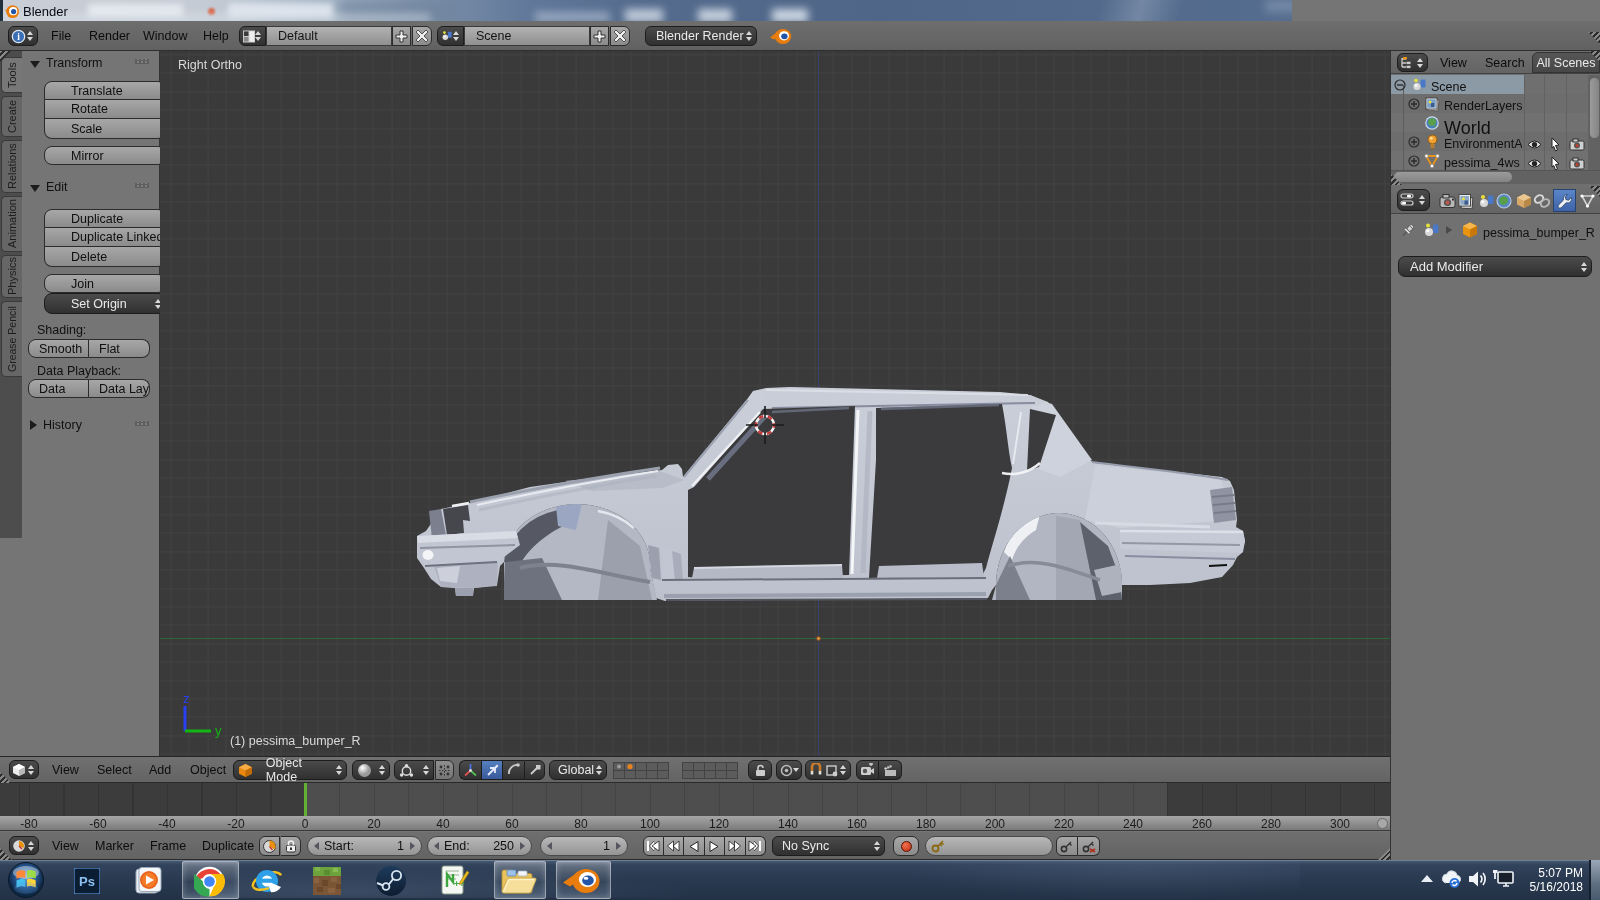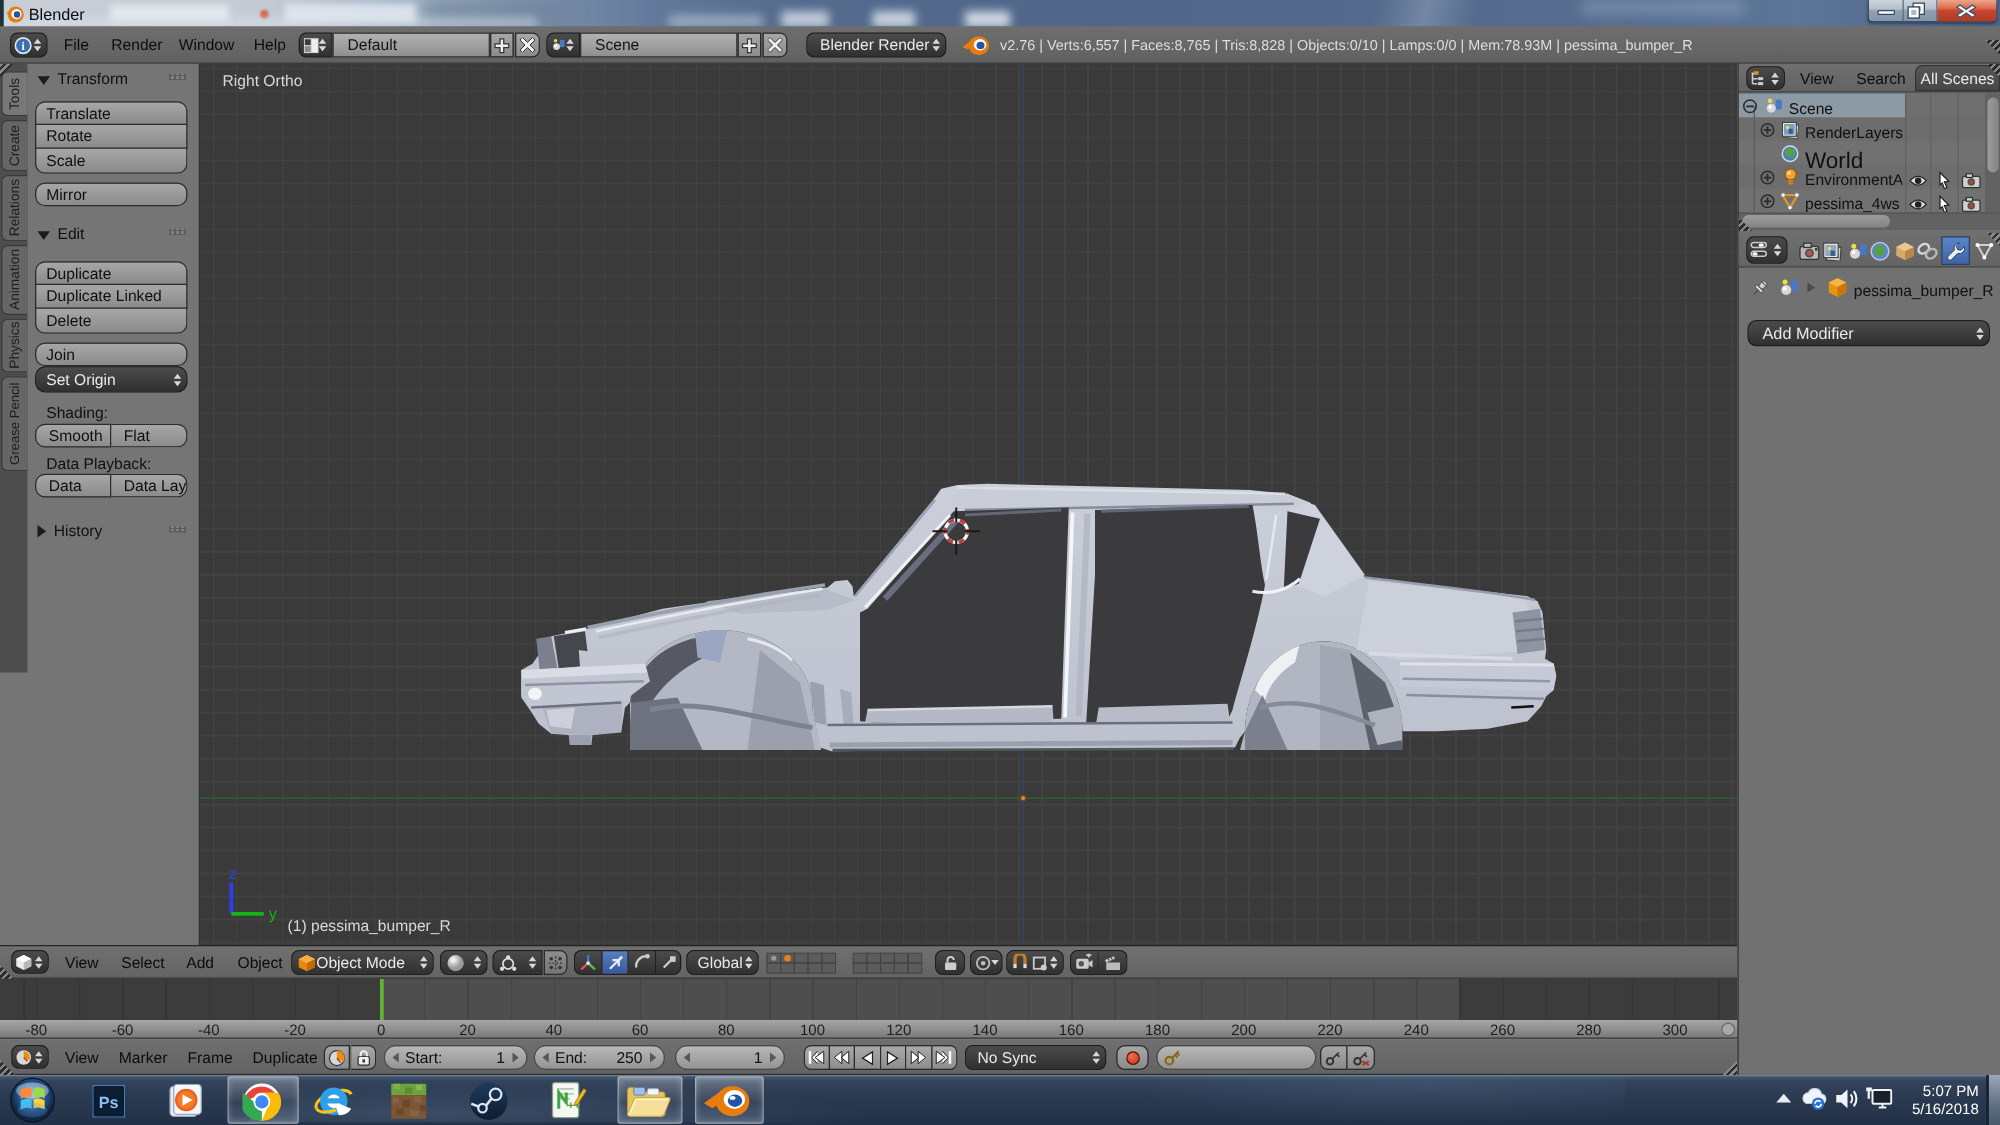--- a/index.html
+++ b/index.html
@@ -14,35 +14,35 @@
 .ud i{width:0;height:0;border-left:3.5px solid transparent;border-right:3.5px solid transparent;display:block}
 .ud .u{border-bottom:4px solid #d8d8d8}
 .ud .d{border-top:4px solid #d8d8d8}
 .hatch{background:repeating-linear-gradient(135deg,#888 0 2px,#2c2c2c 2px 4px)}
 .lbl{position:absolute;color:#101010;font-size:12.5px}
 .hdr{position:absolute;background:linear-gradient(#6f6f6f,#646464)}
 .tri-r{width:0;height:0;border-top:5px solid transparent;border-bottom:5px solid transparent;border-left:7px solid #1c1c1c;display:inline-block}
 .tri-d{width:0;height:0;border-left:5px solid transparent;border-right:5px solid transparent;border-top:7px solid #1c1c1c;display:inline-block}
 .grip{position:absolute;width:14px;height:5px;background:repeating-linear-gradient(90deg,#5e5e5e 0 2px,transparent 2px 4px),repeating-linear-gradient(0deg,#5e5e5e 0 1px,#808080 1px 3px)}
 .tab{left:1px;width:21px;background:#666;border:1px solid #3a3a3a;border-left:none;border-radius:0 5px 5px 0;color:#1d1d1d;font-size:11px;writing-mode:vertical-rl;transform:rotate(180deg);display:flex;align-items:center;justify-content:center}
-.tb{position:absolute;left:28px;width:122px;height:19px;padding-left:8px;font-size:12.5px}
+.tb{position:absolute;left:44px;width:122px;height:19px;padding-left:26px;font-size:12.5px}
 .sa{width:0;height:0;display:inline-block}
 .sa.l{border-top:4px solid transparent;border-bottom:4px solid transparent;border-right:5px solid #55555f;margin:0 5px 0 6px}
 .sa.r{border-top:4px solid transparent;border-bottom:4px solid transparent;border-left:5px solid #55555f;margin-right:6px}
 .rn{position:absolute;top:1px;color:#1c1c1c;font-size:12px;transform:translateX(-50%)}
 .pb{width:20.5px;height:20px;background:linear-gradient(#a9a9a9,#8d8d8d);border:1px solid #2c2c2c;border-left:none;display:flex;align-items:center;justify-content:center}
 .pb:first-child{border-left:1px solid #2c2c2c;border-radius:6px 0 0 6px}
 .pb:last-child{border-radius:0 6px 6px 0}
 .ptab{top:6px;width:19px;height:17px;display:flex;align-items:center;justify-content:center}
 .tbox{position:absolute;top:1px;height:38px;background:linear-gradient(rgba(255,255,255,.28),rgba(255,255,255,.10) 45%,rgba(255,255,255,.05) 55%,rgba(180,200,225,.25));border:1px solid rgba(255,255,255,.45);border-radius:2px;box-shadow:inset 0 0 6px rgba(255,255,255,.25)}
 </style></head>
 <body>
 <div id="stage">
 
-  <div class="abs" id="titlebar" style="left:0;top:0;width:1600px;height:22px;background:#fde047;overflow:hidden">
+  <div class="abs" id="titlebar" style="left:0;top:0;width:1292px;height:22px;background:#fde047;overflow:hidden">
     <div class="abs" style="left:0;top:0;width:1600px;height:22px;background:linear-gradient(90deg,#c9ced6 0%,#c4cbd4 13%,#9fb0c2 21%,#7b90aa 27%,#61789a 33%,#546b8d 40%,#4f6688 55%,#536a8c 70%,#556d8f 82%,#5d7697 90%,#4c638a 100%)"></div>
     <div class="abs" style="left:88px;top:4px;width:95px;height:13px;background:rgba(238,243,248,.75);filter:blur(3px)"></div>
     <div class="abs" style="left:228px;top:3px;width:105px;height:15px;background:rgba(228,234,242,.85);filter:blur(3px)"></div>
     <div class="abs" style="left:208px;top:8px;width:7px;height:7px;background:#d86040;border-radius:50%;filter:blur(1px)"></div>
     <div class="abs" style="left:340px;top:0;width:120px;height:22px;background:rgba(110,130,155,.6);filter:blur(5px)"></div>
     <div class="abs" style="left:0px;top:14px;width:430px;height:8px;background:rgba(225,232,240,.5);filter:blur(4px)"></div>
     <div class="abs" style="left:535px;top:12px;width:75px;height:10px;background:rgba(200,212,226,.55);filter:blur(4px)"></div>
     <div class="abs" style="left:625px;top:9px;width:38px;height:13px;background:rgba(238,244,250,.7);filter:blur(4px)"></div>
     <div class="abs" style="left:698px;top:9px;width:34px;height:13px;background:rgba(238,244,250,.75);filter:blur(4px)"></div>
     <div class="abs" style="left:772px;top:9px;width:36px;height:13px;background:rgba(238,244,250,.8);filter:blur(4px)"></div>
@@ -138,21 +138,20 @@
     <div class="dark abs" style="left:645px;top:5px;width:112px;height:20px;border-radius:6px;padding-left:10px">Blender Render<span class="ud">
           <i class="u"></i>
           <i class="d"></i>
         </span></div>
     <svg class="abs" style="left:770px;top:7px" width="22" height="17" viewBox="0 0 22 17">
         <ellipse cx="13" cy="8.5" rx="8.2" ry="7.6" fill="#e87d0d"></ellipse>
         <path d="M0 9.5 L9 2.5 L12 6 L4 11.5 Z" fill="#e87d0d"></path>
         <ellipse cx="14" cy="7.8" rx="5" ry="4.6" fill="#fff"></ellipse>
         <ellipse cx="14.4" cy="8.3" rx="3.2" ry="2.9" fill="#2255a8"></ellipse>
       </svg>
-    <span class="abs" style="left:800px;top:10px;font-size:11.5px;color:#dedede">v2.76 | Verts:6,557 | Faces:8,765 | Tris:8,828 | Objects:0/10 | Lamps:0/0 | Mem:78.93M | pessima_bumper_R</span>
     <div class="hatch abs" style="left:1588px;top:11px;width:12px;height:12px;clip-path:polygon(100% 0,0 0,100% 100%)"></div>
   </div>
 
   <div class="abs" id="toolshelf" style="left:0;top:51px;width:160px;height:706px;background:#757575;border-right:1px solid #333">
 
     <div class="abs" style="left:0;top:0;width:22px;height:487px;background:#4d4d4d"></div>
     <div class="tab abs" style="top:6px;height:36px;background:#777">Tools</div>
     <div class="tab abs" style="top:45px;height:41px">Create</div>
     <div class="tab abs" style="top:89px;height:53px">Relations</div>
     <div class="tab abs" style="top:145px;height:56px">Animation</div>
@@ -329,21 +328,21 @@
     <span class="menu" style="left:52px">View</span>
     <span class="menu" style="left:97px">Select</span>
     <span class="menu" style="left:149px">Add</span>
     <span class="menu" style="left:190px">Object</span>
     <div class="dark abs" style="left:233px;top:3px;width:114px;height:20px;border-radius:6px;padding-left:4px">
       <svg width="15" height="15" viewBox="0 0 15 15">
           <path d="M7.5 1 L14 4.2 L14 10.8 L7.5 14 L1 10.8 L1 4.2 Z" fill="#e8880e"></path>
           <path d="M7.5 1 L14 4.2 L7.5 7.5 L1 4.2 Z" fill="#f7ab44"></path>
           <path d="M7.5 7.5 L14 4.2 L14 10.8 L7.5 14 Z" fill="#c06a08"></path>
         </svg>
-      <span style="margin-left:0">Object Mode</span>
+      <span style="margin-left:13px">Object Mode</span>
         <span class="ud">
           <i class="u"></i>
           <i class="d"></i>
         </span>
     </div>
     <div class="dark abs" style="left:352px;top:3px;width:38px;height:20px;border-radius:6px;padding-left:4px">
       <svg width="15" height="15" viewBox="0 0 15 15">
           <defs>
             <radialGradient id="sph" cx=".35" cy=".3">
               <stop offset="0" stop-color="#fff"></stop>

